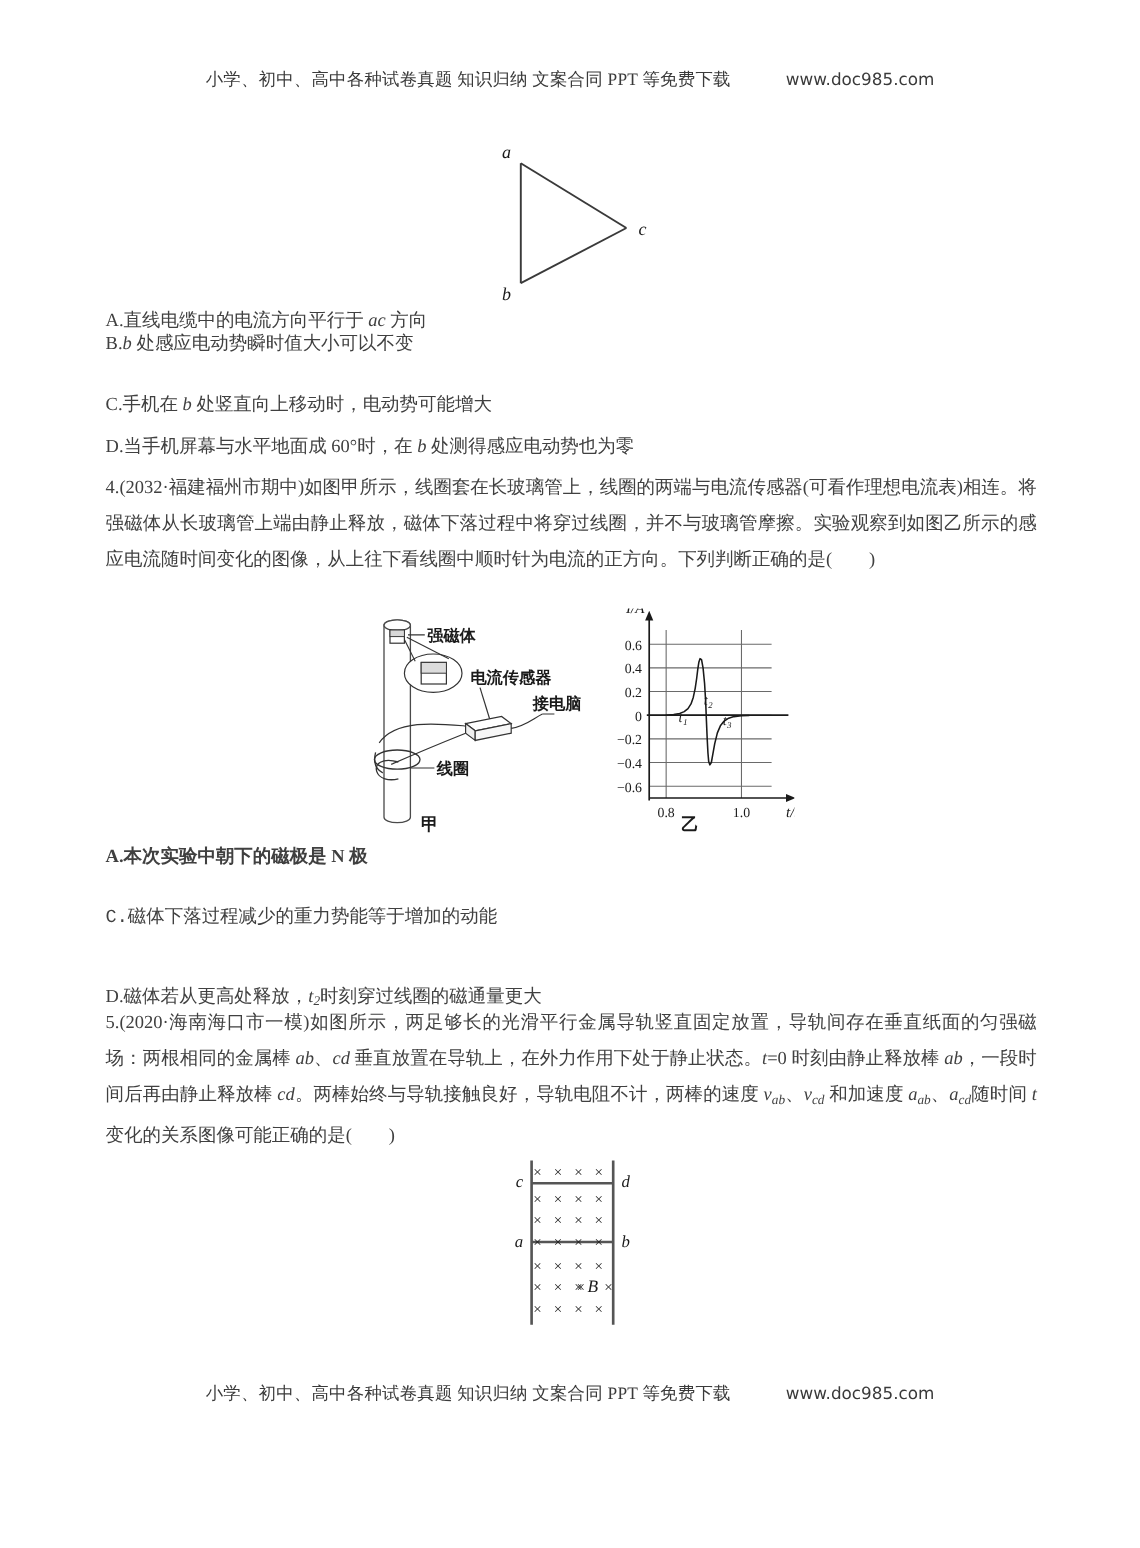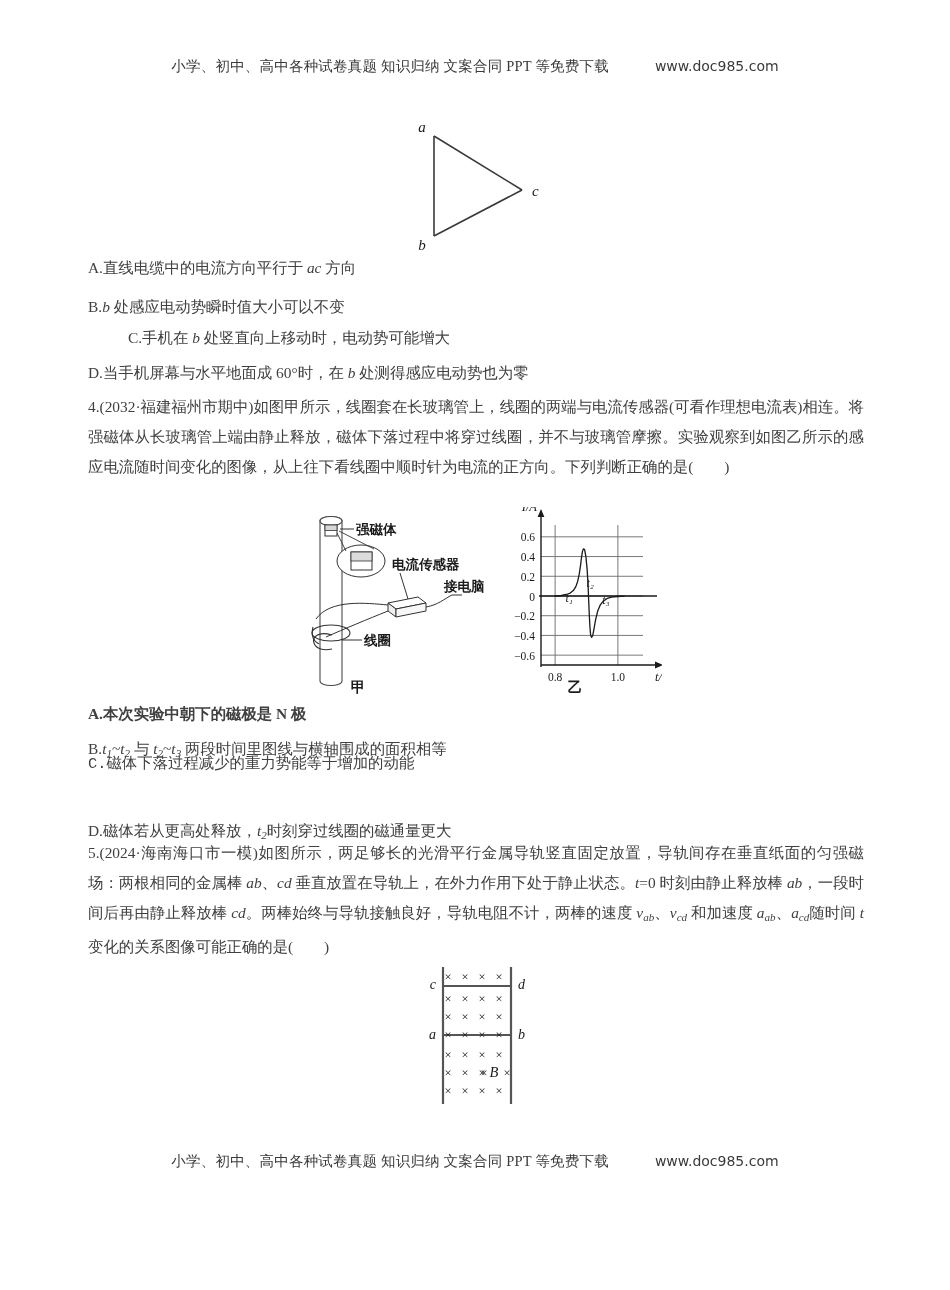--- a/index.html
+++ b/index.html
@@ -125,24 +125,24 @@
       <line x1="36" y1="118" x2="124" y2="72" stroke="#3a3a3a" stroke-width="1.6"></line>
       <text x="24" y="14" font-size="15" font-style="italic" text-anchor="middle">a</text>
       <text x="24" y="132" font-size="15" font-style="italic" text-anchor="middle">b</text>
       <text x="134" y="78" font-size="15" font-style="italic" text-anchor="start">c</text>
     </svg>
   </div>
 
   <div class="para opt" style="top:253px;">
     A.直线电缆中的电流方向平行于 <i>ac</i> 方向
   </div>
-  <div class="para opt" style="top:292px;text-align:center;">
+  <div class="para opt" style="top:272px;text-align:center;">
     B.<i>b</i> 处感应电动势瞬时值大小可以不变
   </div>
-  <div class="para opt" style="top:323px;margin-left:40px;">
+  <div class="para opt" style="top:323px;">
     C.手机在 <i>b</i> 处竖直向上移动时，电动势可能增大
   </div>
   <div class="para opt" style="top:358px;">
     D.当手机屏幕与水平地面成 60°时，在 <i>b</i> 处测得感应电动势也为零
   </div>
 
   <div class="para body-text" style="top:392px;">
     <span>4.</span><span>(2032·福建福州市期中)</span>如图甲所示，线圈套在长玻璃管上，线圈的两端与电流传感器(可看作理想电流表)相连。将强磁体从长玻璃管上端由静止释放，磁体下落过程中将穿过线圈，并不与玻璃管摩擦。实验观察到如图乙所示的感应电流随时间变化的图像，从上往下看线圈中顺时针为电流的正方向。下列判断正确的是(<span class="blank-paren">　　</span>)
   </div>
 
@@ -231,32 +231,29 @@
           <text x="93.27384615384615" y="80.11267605633805" font-size="12" text-anchor="middle" font-style="italic">t₂</text>
           <text x="108.96615384615383" y="97.36619718309859" font-size="12" text-anchor="middle" font-style="italic">t₃</text>
         </g>
       <text x="78" y="185" font-size="14.5" class="cn" text-anchor="middle">乙</text>
     </svg>
   </div>
 
   <div class="para opt" style="top:699px;font-weight:bold;">
     A.本次实验中朝下的磁极是 N 极
   </div>
-  <div class="para opt" style="top:734px;">
-    B.<i>t</i><sub>1</sub>~<i>t</i><sub>2</sub> 与 <i>t</i><sub>2</sub>~<i>t</i><sub>3</sub> 两段时间里图线与横轴围成的面积相等
-  </div>
   <div class="para opt" style="top:749px;font-family:Liberation Mono, monospace;">
     C.磁体下落过程减少的重力势能等于增加的动能
   </div>
   <div class="para opt" style="top:804px;margin-top:12px;">
     D.磁体若从更高处释放，<i>t</i><sub>2</sub>时刻穿过线圈的磁通量更大
   </div>
 
   <div class="para body-text" style="top:838px;">
-    <span>5.</span><span>(2024·海南海口市一模)</span>如图所示，两足够长的光滑平行金属导轨竖直固定放置，导轨间存在垂直纸面的匀强磁场：两根相同的金属棒 <i>ab</i>、<i>cd</i> 垂直放置在导轨上，在外力作用下处于静止状态。<i>t</i>=0 时刻由静止释放棒 <i>ab</i>，一段时间后再由静止释放棒 <i>cd</i>。两棒始终与导轨接触良好，导轨电阻不计，两棒的速度 <i>v</i><sub>ab</sub>、<i>v</i><sub>cd</sub> 和加速度 <i>a</i><sub>ab</sub>、<i>a</i><sub>cd</sub>随时间 <i>t</i> 变化的关系图像可能正确的是(<span class="blank-paren">　　</span>)
+    <span>5.</span><span>(2020·海南海口市一模)</span>如图所示，两足够长的光滑平行金属导轨竖直固定放置，导轨间存在垂直纸面的匀强磁场：两根相同的金属棒 <i>ab</i>、<i>cd</i> 垂直放置在导轨上，在外力作用下处于静止状态。<i>t</i>=0 时刻由静止释放棒 <i>ab</i>，一段时间后再由静止释放棒 <i>cd</i>。两棒始终与导轨接触良好，导轨电阻不计，两棒的速度 <i>v</i><sub>ab</sub>、<i>v</i><sub>cd</sub> 和加速度 <i>a</i><sub>ab</sub>、<i>a</i><sub>cd</sub>随时间 <i>t</i> 变化的关系图像可能正确的是(<span class="blank-paren">　　</span>)
   </div>
 
   <div id="fig-rails">
     <svg id="rails-svg" width="130" height="145" viewBox="0 0 130 145">
       <line x1="29" y1="4" x2="29" y2="141" stroke="#555" stroke-width="2.2"></line>
       <line x1="97" y1="4" x2="97" y2="141" stroke="#555" stroke-width="2.2"></line>
       <line x1="29" y1="23" x2="97" y2="23" stroke="#555" stroke-width="2"></line>
       <line x1="29" y1="72" x2="97" y2="72" stroke="#555" stroke-width="2"></line>
       <g>
           <text x="34" y="18" font-size="12.5" text-anchor="middle" fill="#333">×</text>

